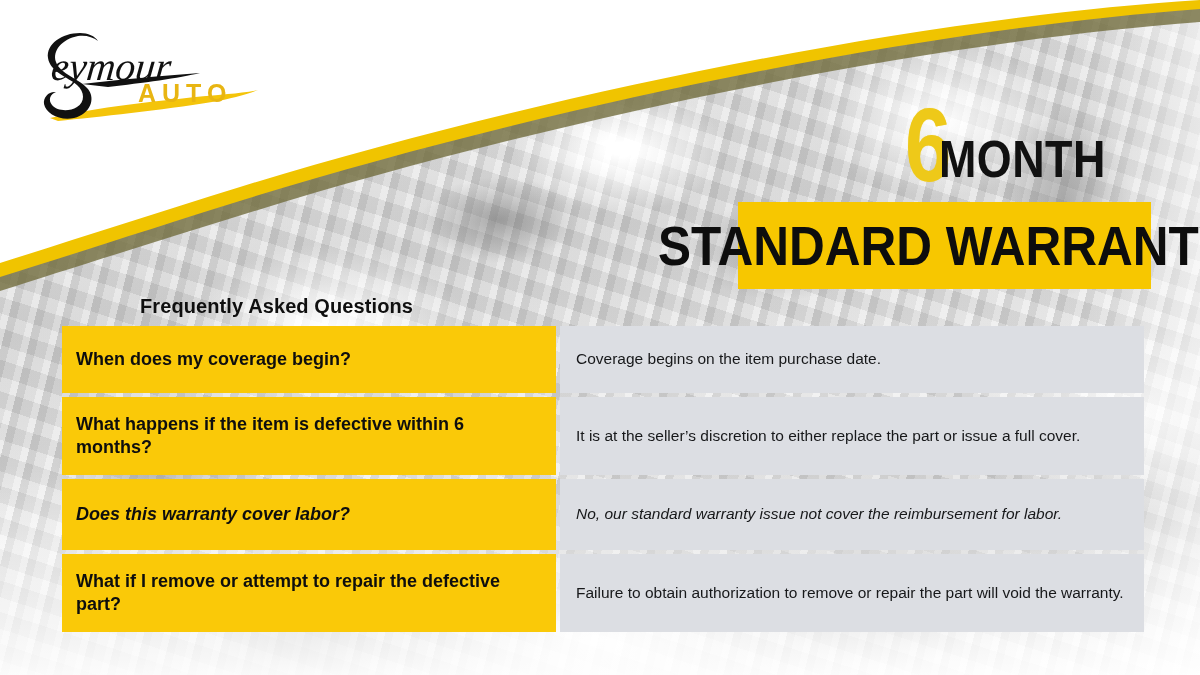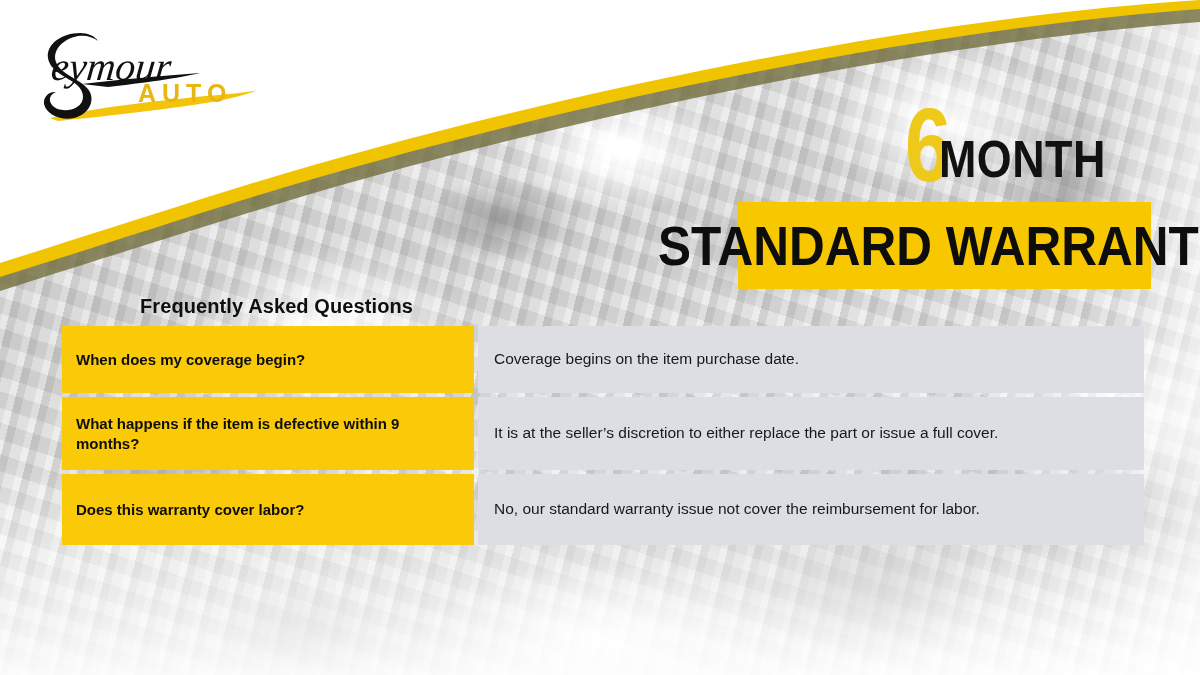--- a/index.html
+++ b/index.html
@@ -164,43 +164,43 @@
     border-collapse: separate;
     border-spacing: 4px 4px;
     table-layout: fixed;
   }
 
   .faq-table td {
     vertical-align: middle;
   }
 
   .q-cell {
-    width: 412px;
+    width: 494px;
     background: #fac908;
     color: #0e0e0e;
-    font-size: 15px;
+    font-size: 18px;
     font-weight: 700;
     line-height: 1.28;
     padding: 16px 27px 16px 14px;
   }
 
   .a-cell {
     background: #dcdee3;
     color: #17181a;
     font-size: 15.5px;
     font-weight: 400;
     line-height: 1.30;
     padding: 16px 18px 16px 16px;
     text-align: justify;
     text-justify: inter-word;
   }
 
   .row-0 .q-cell, .row-0 .a-cell { height: 67px; }
   .row-1 .q-cell, .row-1 .a-cell { height: 73px; }
-  .row-2 .q-cell, .row-2 .a-cell { height: 71px; }
+  .row-2 .q-cell, .row-2 .a-cell { height: 71px; font-style: italic; }
   .row-3 .q-cell, .row-3 .a-cell { height: 76px; }
 </style>
 </head>
 <body>
 
 <div id="slide">
 
   <div class="photo-layer">
     <div class="engine-photo"></div>
     <div class="photo-fade-right"></div>
@@ -240,23 +240,27 @@
 
   <div class="faq-title">Frequently Asked Questions</div>
 
   <table class="faq-table">
     <tbody>
       <tr class="row-0">
         <td class="q-cell">When does my coverage begin?</td>
         <td class="a-cell">Coverage begins on the item purchase date.</td>
       </tr>
       <tr class="row-1">
-        <td class="q-cell">What happens if the item is defective within 9 months?</td>
+        <td class="q-cell">What happens if the item is defective within 6 months?</td>
         <td class="a-cell">It is at the seller’s discretion to either replace the part or issue a full cover.</td>
       </tr>
       <tr class="row-2">
         <td class="q-cell">Does this warranty cover labor?</td>
         <td class="a-cell">No, our standard warranty issue not cover the reimbursement for labor.</td>
       </tr>
+      <tr class="row-3">
+        <td class="q-cell">What if I remove or attempt to repair the defective part?</td>
+        <td class="a-cell">Failure to obtain authorization to remove or repair the part will void the warranty.</td>
+      </tr>
     </tbody>
   </table>
 
 </div>
 
 </body></html>

